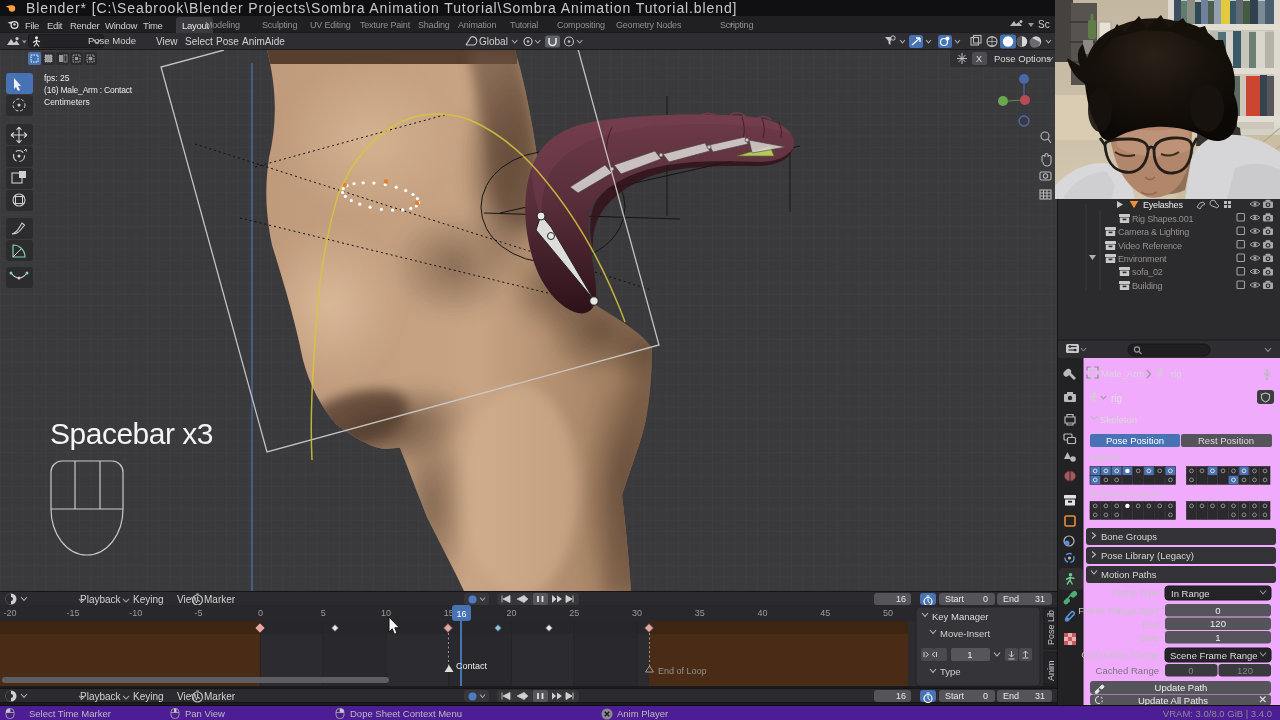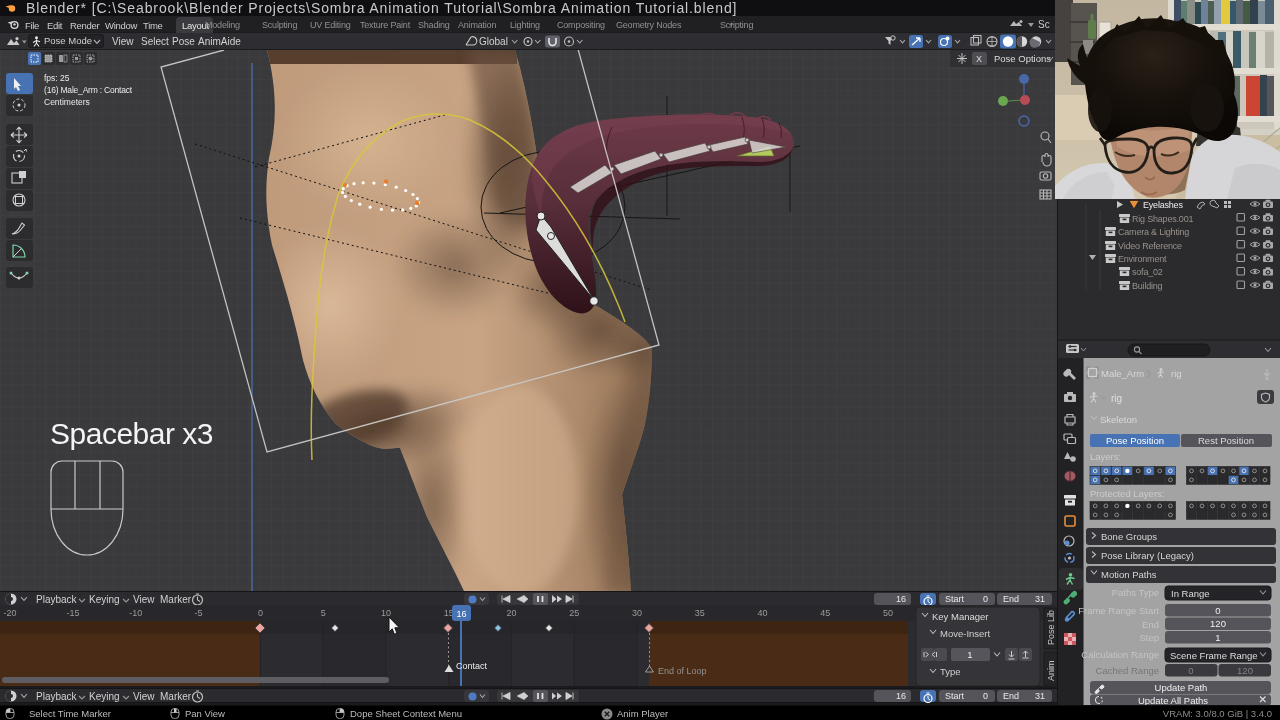--- a/index.html
+++ b/index.html
@@ -8,26 +8,26 @@
 .abs { position:absolute; }
 .t10 { font-size:10px; color:#c6c6c6; }
 #titlebar { left:0; top:0; width:1280px; height:16px; background:#0f0f12; color:#c9c9c9; font-size:10px; }
 #menubar { left:0; top:16px; width:1280px; height:16px; background:#202023; }
 #vheader { left:0; top:33px; width:1057px; height:17px; background:#2e2e32; border-bottom:1px solid #191a1c; }
 #viewport { left:0; top:50px; width:1057px; height:541px; background:#3a3a3d; }
 #tl1 { left:0; top:591px; width:1057px; height:14px; background:#2b2b2f; border-top:1px solid #151517;}
 #ruler { left:0; top:605px; width:1057px; height:16px; background:#28282c; }
 #dope { left:0; top:621px; width:1057px; height:65px; background:#2c2c30; }
 #tl2 { left:0; top:688px; width:1057px; height:15px; background:#2b2b2f; border-top:1px solid #151517; border-bottom:1px solid #151517;}
-#statusbar { left:0; top:705px; width:1280px; height:15px; background:#000000; border-top:1px solid #0e0e10;padding-left:9px; } #statusbar .t10 { font-size:9.5px; }
-#rpanel { left:1057px; top:199px; width:223px; height:506px; background:#a3a3a3; border-left:1px solid #151517; }
+#statusbar { left:0; top:705px; width:1280px; height:15px; background:#4c1d95; border-top:1px solid #0e0e10;padding-left:9px; } #statusbar .t10 { font-size:9.5px; }
+#rpanel { left:1057px; top:199px; width:223px; height:506px; background:#f0abfc; border-left:1px solid #151517; }
 #webcam { left:1055px; top:0; width:225px; height:199px; }
 .menuitem { position:absolute; top:4px; font-size:9.5px; letter-spacing:-0.3px; color:#cdcdcd; }
 .tabitem { position:absolute; top:4px; font-size:9px; letter-spacing:-0.2px; color:#909091; }
-.hmenu { position:absolute; top:3px; font-size:10px; color:#d2d2d2; }
+.hmenu { position:absolute; top:3px; font-size:10px; color:#d2d2d2;margin-left:44px; }
 .field { position:absolute; background:#54545a; border-radius:3px; font-size:9px; color:#e8e8e8; }
 </style>
 </head>
 <body>
 
 <div id="titlebar" class="abs">
   <svg class="abs" style="left:5px;top:2px" width="12" height="12" viewBox="0 0 12 12">
     <circle cx="7" cy="6.5" r="3.2" fill="#ff9f3e"></circle>
     <path d="M0.5 4.5 L6 3 L4 6 Z" fill="#ff9f3e"></path>
   </svg>
@@ -46,21 +46,21 @@
   <span class="menuitem" style="left:105px">Window</span>
   <span class="menuitem" style="left:143px">Time</span>
   <div class="abs" style="left:176px;top:1px;width:37px;height:16px;background:#3b3b3f;border-radius:4px 4px 0 0"></div>
   <span class="menuitem" style="left:182px;color:#e6e6e6">Layout</span>
   <span class="tabitem" style="left:205px">Modeling</span>
   <span class="tabitem" style="left:262px">Sculpting</span>
   <span class="tabitem" style="left:310px">UV Editing</span>
   <span class="tabitem" style="left:360px">Texture Paint</span>
   <span class="tabitem" style="left:418px">Shading</span>
   <span class="tabitem" style="left:458px">Animation</span>
-  <span class="tabitem" style="left:510px">Lighting</span>
+  <span class="tabitem" style="left:510px">Tutorial</span>
   <span class="tabitem" style="left:557px">Compositing</span>
   <span class="tabitem" style="left:616px">Geometry Nodes</span>
   <span class="tabitem" style="left:720px">Scripting</span>
   <span class="tabitem" style="left:729px">+</span>
 
   <svg class="abs" style="left:1008px;top:2px" width="46" height="13" viewBox="0 0 46 13">
     <path d="M2 8 l4 -5 l2 3 l3 -2 l3 4 z" fill="#b8b8b8"></path>
     <circle cx="13" cy="3.5" r="1.5" fill="#b8b8b8"></circle>
     <path d="M20 5 l3 4 l3 -4 z" fill="#999"></path>
     <text x="30" y="10" font-size="10" fill="#ccc" font-family="Liberation Sans">Sc</text>

